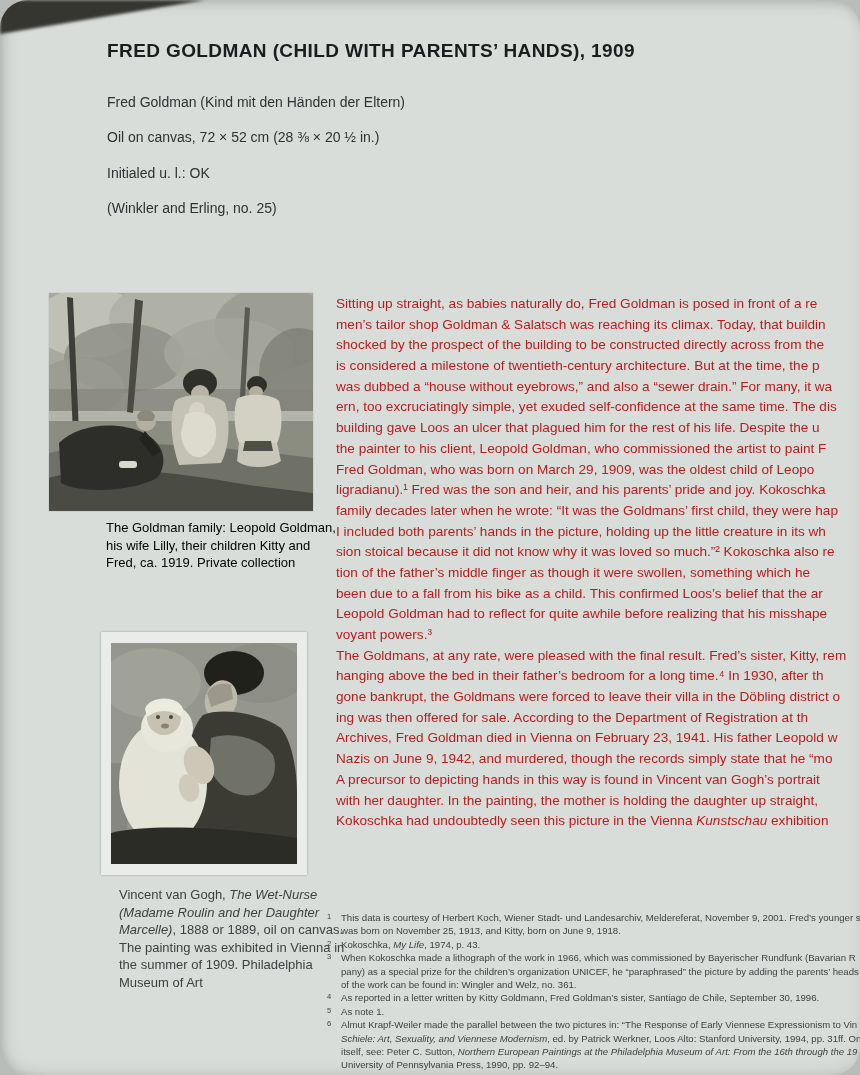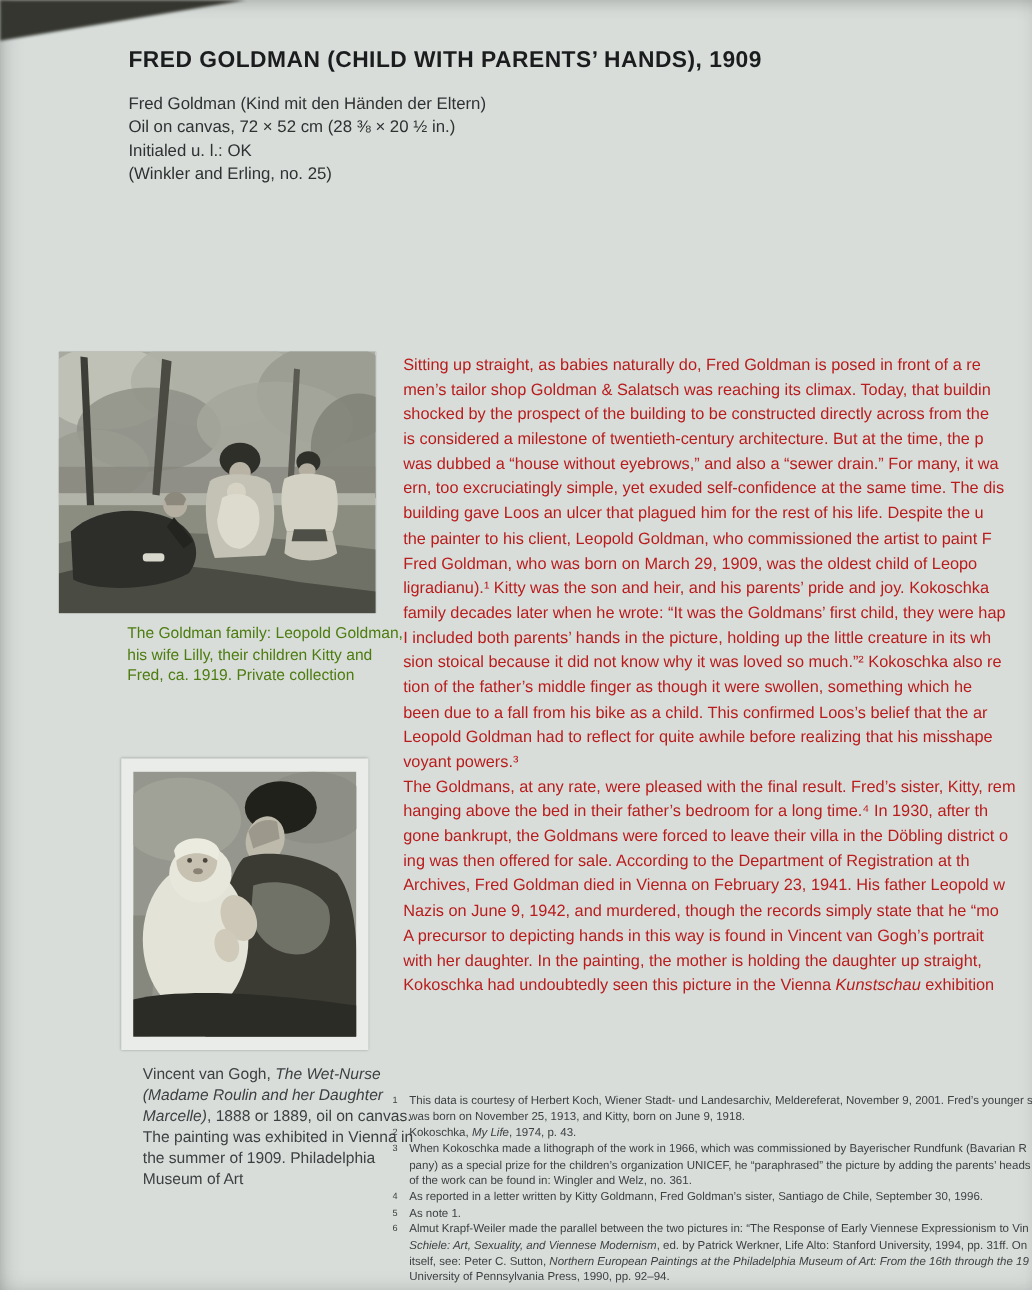--- a/index.html
+++ b/index.html
@@ -3,36 +3,37 @@
 <meta charset="utf-8">
 <style>
   html,body{margin:0;padding:0;background:#b9bdb9;}
   #page{
     position:relative;width:860px;height:1075px;overflow:hidden;
     background:#d8ddda;
     font-family:"Liberation Sans","DejaVu Sans",sans-serif;
     box-shadow:inset 10px 0 18px -10px rgba(55,55,50,.35),
                inset 0 12px 16px -12px rgba(55,55,50,.30),
                inset -4px -8px 20px -12px rgba(55,55,50,.18);
+    border-radius:28px;
   }
   .corner-shadow{
     position:absolute;left:0;top:0;width:0;height:0;
     border-top:34px solid #35362f;border-right:205px solid transparent;
     filter:blur(1.5px);
   }
   .title{
     position:absolute;left:107px;top:40px;white-space:nowrap;
     font-size:19px;font-weight:bold;letter-spacing:.4px;color:#1b1c1e;
   }
   .meta{position:absolute;left:107px;top:77px;font-size:14px;line-height:19.4px;color:#2f3132;}
-  .meta div{white-space:nowrap;}
+  .meta div{white-space:nowrap;margin-top:16px;}
 
   .fig1{position:absolute;left:49px;top:293px;width:264px;height:218px;box-shadow:0 0 1px rgba(80,85,80,.5);}
   .fig1 svg{display:block;width:100%;height:100%;}
-  .cap1{position:absolute;left:106px;top:519px;width:236px;font-size:13px;line-height:17.6px;color:#4d7c0f;}
+  .cap1{position:absolute;left:106px;top:519px;width:236px;font-size:13px;line-height:17.6px;color:#000000;}
 
   .fig2{position:absolute;left:101px;top:632px;width:206px;height:243px;background:#e9ece8;box-shadow:0 0 2px rgba(80,85,80,.45);}
   .fig2 svg{position:absolute;left:10px;top:11px;width:186px;height:221px;display:block;}
   .cap2{position:absolute;left:103px;top:886px;width:226px;font-size:13px;line-height:17.6px;color:#3d3f40;margin-left:16px;}
 
   .body-col{position:absolute;left:336px;top:294px;width:524px;height:603px;overflow:hidden;font-size:13.6px;color:#b91c1c;}
   .bline{white-space:nowrap;height:20.7px;line-height:20.7px;overflow:hidden;}
 
   .fnotes{position:absolute;left:327px;top:911px;width:533px;height:164px;overflow:hidden;font-size:9.6px;color:#3f4142;}
   .fnline{display:flex;height:13.4px;line-height:13.4px;white-space:nowrap;overflow:hidden;}
@@ -122,21 +123,21 @@
   <div class="body-col">
       <div class="bline">Sitting up straight, as babies naturally do, Fred Goldman is posed in front of a re</div>
       <div class="bline">men’s tailor shop Goldman &amp; Salatsch was reaching its climax. Today, that buildin</div>
       <div class="bline">shocked by the prospect of the building to be constructed directly across from the</div>
       <div class="bline">is considered a milestone of twentieth-century architecture. But at the time, the p</div>
       <div class="bline">was dubbed a “house without eyebrows,” and also a “sewer drain.” For many, it wa</div>
       <div class="bline">ern, too excruciatingly simple, yet exuded self-confidence at the same time. The dis</div>
       <div class="bline">building gave Loos an ulcer that plagued him for the rest of his life. Despite the u</div>
       <div class="bline">the painter to his client, Leopold Goldman, who commissioned the artist to paint F</div>
       <div class="bline">Fred Goldman, who was born on March 29, 1909, was the oldest child of Leopo</div>
-      <div class="bline">ligradianu).¹ Kitty was the son and heir, and his parents’ pride and joy. Kokoschka</div>
+      <div class="bline">ligradianu).¹ Fred was the son and heir, and his parents’ pride and joy. Kokoschka</div>
       <div class="bline">family decades later when he wrote: “It was the Goldmans’ first child, they were hap</div>
       <div class="bline">I included both parents’ hands in the picture, holding up the little creature in its wh</div>
       <div class="bline">sion stoical because it did not know why it was loved so much.”² Kokoschka also re</div>
       <div class="bline">tion of the father’s middle finger as though it were swollen, something which he</div>
       <div class="bline">been due to a fall from his bike as a child. This confirmed Loos’s belief that the ar</div>
       <div class="bline">Leopold Goldman had to reflect for quite awhile before realizing that his misshape</div>
       <div class="bline">voyant powers.³</div>
       <div class="bline">The Goldmans, at any rate, were pleased with the final result. Fred’s sister, Kitty, rem</div>
       <div class="bline">hanging above the bed in their father’s bedroom for a long time.⁴ In 1930, after th</div>
       <div class="bline">gone bankrupt, the Goldmans were forced to leave their villa in the Döbling district o</div>
@@ -180,21 +181,21 @@
       <div class="fnline">
       <span class="fnnum">5</span>
       <span class="fntext">As note 1.</span>
     </div>
       <div class="fnline">
       <span class="fnnum">6</span>
       <span class="fntext">Almut Krapf-Weiler made the parallel between the two pictures in: “The Response of Early Viennese Expressionism to Vin</span>
     </div>
       <div class="fnline">
       <span class="fnnum"></span>
-      <span class="fntext"><span class="it">Schiele: Art, Sexuality, and Viennese Modernism</span><span>, ed. by Patrick Werkner, Life Alto: Stanford University, 1994, pp. 31ff. On</span></span>
+      <span class="fntext"><span class="it">Schiele: Art, Sexuality, and Viennese Modernism</span><span>, ed. by Patrick Werkner, Loos Alto: Stanford University, 1994, pp. 31ff. On</span></span>
     </div>
       <div class="fnline">
       <span class="fnnum"></span>
       <span class="fntext"><span>itself, see: Peter C. Sutton, </span><span class="it">Northern European Paintings at the Philadelphia Museum of Art: From the 16th through the 19</span></span>
     </div>
       <div class="fnline">
       <span class="fnnum"></span>
       <span class="fntext">University of Pennsylvania Press, 1990, pp. 92–94.</span>
     </div>
     </div>

